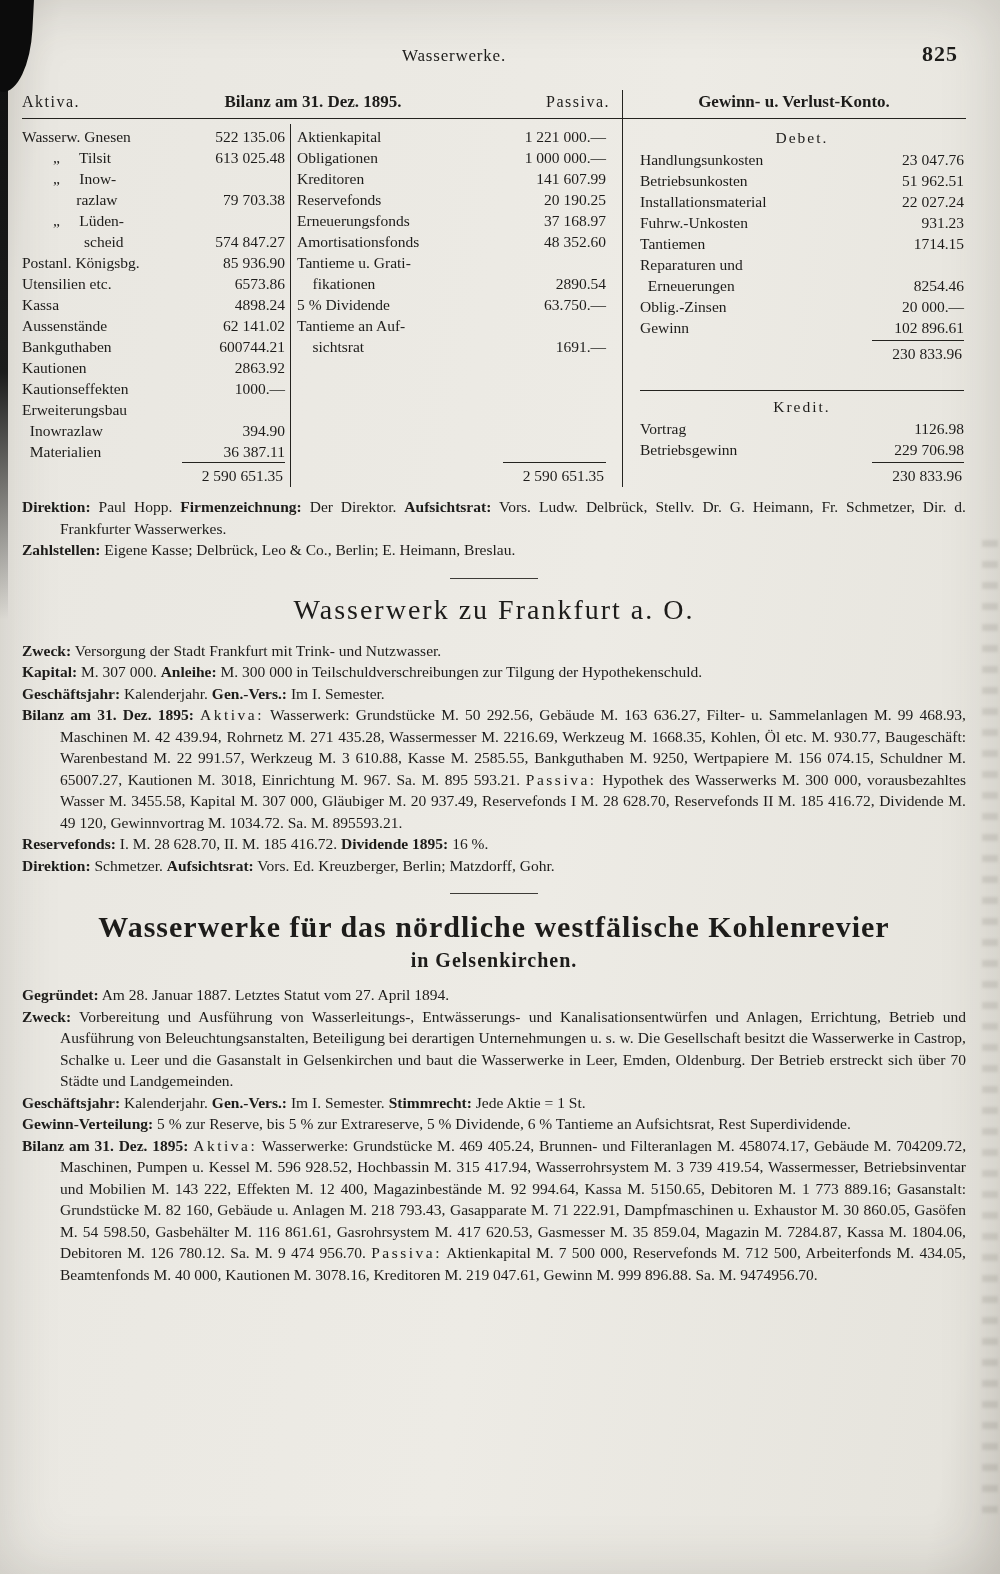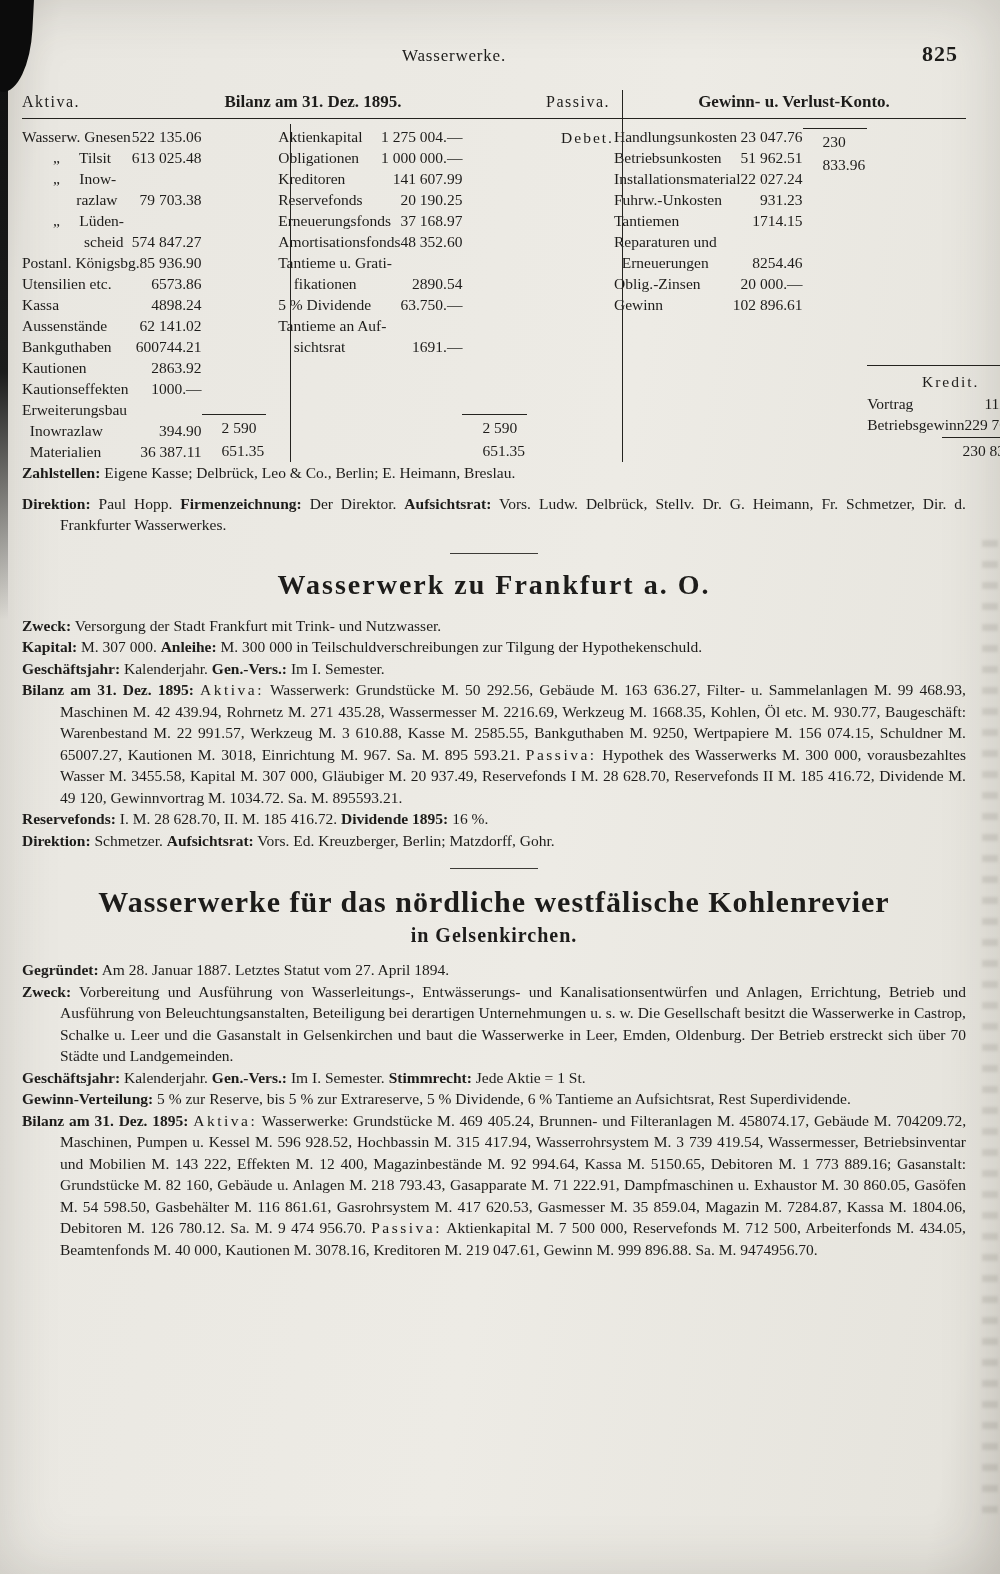--- a/index.html
+++ b/index.html
@@ -28,38 +28,38 @@
   .tbl{position:relative;font-size:15.5px;margin-top:8px;}
   .vline{position:absolute;width:1px;background:#24231f;}
   .v1{left:268px;top:34px;bottom:0;}
   .v2{left:600px;top:0;bottom:0;}
   .tbl-head{display:flex;align-items:baseline;border-bottom:1.8px solid #24231f;padding:2px 0 6px;}
   .th-left{width:600px;display:flex;justify-content:space-between;align-items:baseline;padding-right:12px;box-sizing:border-box;}
   .th-aktiva,.th-passiva{font-size:16px;letter-spacing:1.5px;}
   .th-title,.th-right{font-weight:bold;font-size:17px;}
   .th-right{flex:1;text-align:center;}
   .tbl-body{display:flex;padding-top:7px;}
-  .col{display:flex;box-sizing:border-box;}
+  .col{display:flex;flex-direction:column;box-sizing:border-box;}
   .col-aktiva{width:263px;}
   .col-passiva{width:337px;padding-left:12px;padding-right:16px;}
   .col-gv{flex:1;padding-left:18px;padding-right:2px;}
   .row{display:flex;justify-content:space-between;line-height:21px;}
   .lbl,.amt{white-space:pre;}
   .total-row{display:flex;justify-content:flex-end;line-height:23px;margin-top:2px;}
   .push{margin-top:auto;}
   .total-amt{border-top:1px solid #24231f;padding:1px 2px 0 20px;}
   .gv-head{text-align:center;line-height:23px;letter-spacing:2px;}
   .kredit-block{margin-top:auto;border-top:1px solid #24231f;padding-top:4px;}
 
   
   .fine{font-size:15.5px;line-height:21.5px;text-align:justify;margin:0;}
   .hang{padding-left:38px;text-indent:-38px;}
   .block1{margin-top:9px;}
   .sep{width:88px;height:0;border-top:1.5px solid #3d3b37;margin:17px auto 15px;}
-  .title-lg{text-align:center;font-weight:bold;font-size:28px;letter-spacing:2px;margin:6px 0 14px;}
+  .title-lg{text-align:center;font-weight:normal;font-size:28px;letter-spacing:2px;margin:6px 0 14px;}
   .title-xl{text-align:center;font-weight:bold;font-size:30px;letter-spacing:1px;margin:11px 0 2px;line-height:36px;}
   .subtitle{text-align:center;font-weight:bold;font-size:20px;letter-spacing:1px;margin:4px 0 12px;}
   b{font-weight:bold;}
   .ls{letter-spacing:2.5px;}
 </style>
 </head>
 <body>
 
 <div class="page">
   <div class="edge-left"></div>
@@ -174,21 +174,21 @@
           <div class="total-row push">
             <span class="total-amt">2 590 651.35</span>
           </div>
         </div>
 
         <div class="col col-passiva">
           <div>
 
               <div class="row">
                 <span class="lbl">Aktienkapital</span>
-                <span class="amt">1 275 004.—</span>
+                <span class="amt">1 221 000.—</span>
               </div>
 
               <div class="row">
                 <span class="lbl">Obligationen</span>
                 <span class="amt">1 000 000.—</span>
               </div>
 
               <div class="row">
                 <span class="lbl">Kreditoren</span>
                 <span class="amt">141 607.99</span>
@@ -307,22 +307,22 @@
               </div>
             <div class="total-row">
               <span class="total-amt">230 833.96</span>
             </div>
           </div>
         </div>
 
       </div>
     </div>
 
+    <p class="fine hang block1"><b>Direktion:</b><span> Paul Hopp.  </span><b>Firmenzeichnung:</b><span> Der Direktor.  </span><b>Aufsichtsrat:</b><span> Vors. Ludw. Delbrück, Stellv. Dr. G. Heimann, Fr. Schmetzer, Dir. d. Frankfurter Wasserwerkes.</span></p>
     <p class="fine hang"><b>Zahlstellen:</b><span> Eigene Kasse; Delbrück, Leo &amp; Co., Berlin; E. Heimann, Breslau.</span></p>
-    <p class="fine hang block1"><b>Direktion:</b><span> Paul Hopp.  </span><b>Firmenzeichnung:</b><span> Der Direktor.  </span><b>Aufsichtsrat:</b><span> Vors. Ludw. Delbrück, Stellv. Dr. G. Heimann, Fr. Schmetzer, Dir. d. Frankfurter Wasserwerkes.</span></p>
 
     <div class="sep"></div>
 
     <h2 class="title-lg">Wasserwerk zu Frankfurt a. O.</h2>
     <p class="fine hang"><b>Zweck:</b><span> Versorgung der Stadt Frankfurt mit Trink- und Nutzwasser.</span></p>
     <p class="fine hang"><b>Kapital:</b><span> M. 307 000.  </span><b>Anleihe:</b><span> M. 300 000 in Teilschuldverschreibungen zur Tilgung der Hypothekenschuld.</span></p>
     <p class="fine hang"><b>Geschäftsjahr:</b><span> Kalenderjahr.  </span><b>Gen.-Vers.:</b><span> Im I. Semester.</span></p>
     <p class="fine hang"><b>Bilanz am 31. Dez. 1895:</b><span>  </span><span class="ls">Aktiva:</span><span> Wasserwerk: Grundstücke M. 50 292.56, Gebäude M. 163 636.27, Filter- u. Sammelanlagen M. 99 468.93, Maschinen M. 42 439.94, Rohrnetz M. 271 435.28, Wassermesser M. 2216.69, Werkzeug M. 1668.35, Kohlen, Öl etc. M. 930.77, Baugeschäft: Warenbestand M. 22 991.57, Werkzeug M. 3 610.88, Kasse M. 2585.55, Bankguthaben M. 9250, Wertpapiere M. 156 074.15, Schuldner M. 65007.27, Kautionen M. 3018, Einrichtung M. 967. Sa. M. 895 593.21.  </span><span class="ls">Passiva:</span><span> Hypothek des Wasserwerks M. 300 000, vorausbezahltes Wasser M. 3455.58, Kapital M. 307 000, Gläubiger M. 20 937.49, Reservefonds I M. 28 628.70, Reservefonds II M. 185 416.72, Dividende M. 49 120, Gewinnvortrag M. 1034.72. Sa. M. 895593.21.</span></p>
     <p class="fine hang"><b>Reservefonds:</b><span> I. M. 28 628.70, II. M. 185 416.72.  </span><b>Dividende 1895:</b><span> 16 %.</span></p>
     <p class="fine hang"><b>Direktion:</b><span> Schmetzer.  </span><b>Aufsichtsrat:</b><span> Vors. Ed. Kreuzberger, Berlin; Matzdorff, Gohr.</span></p>

